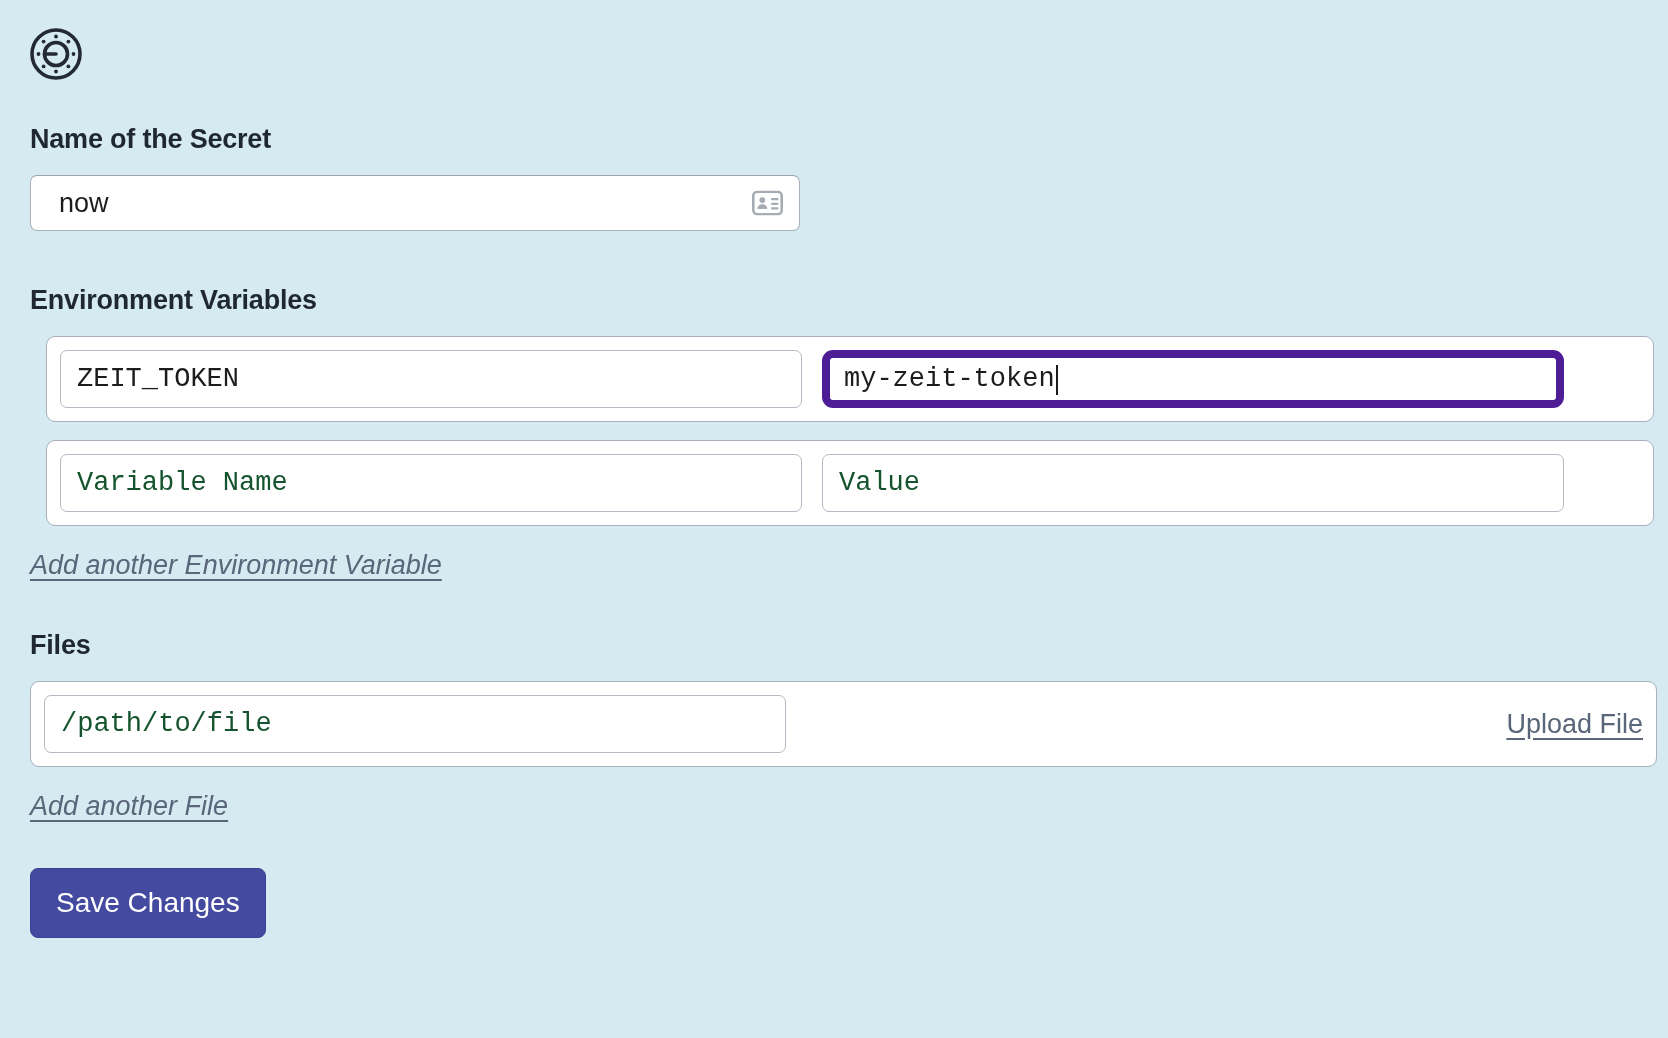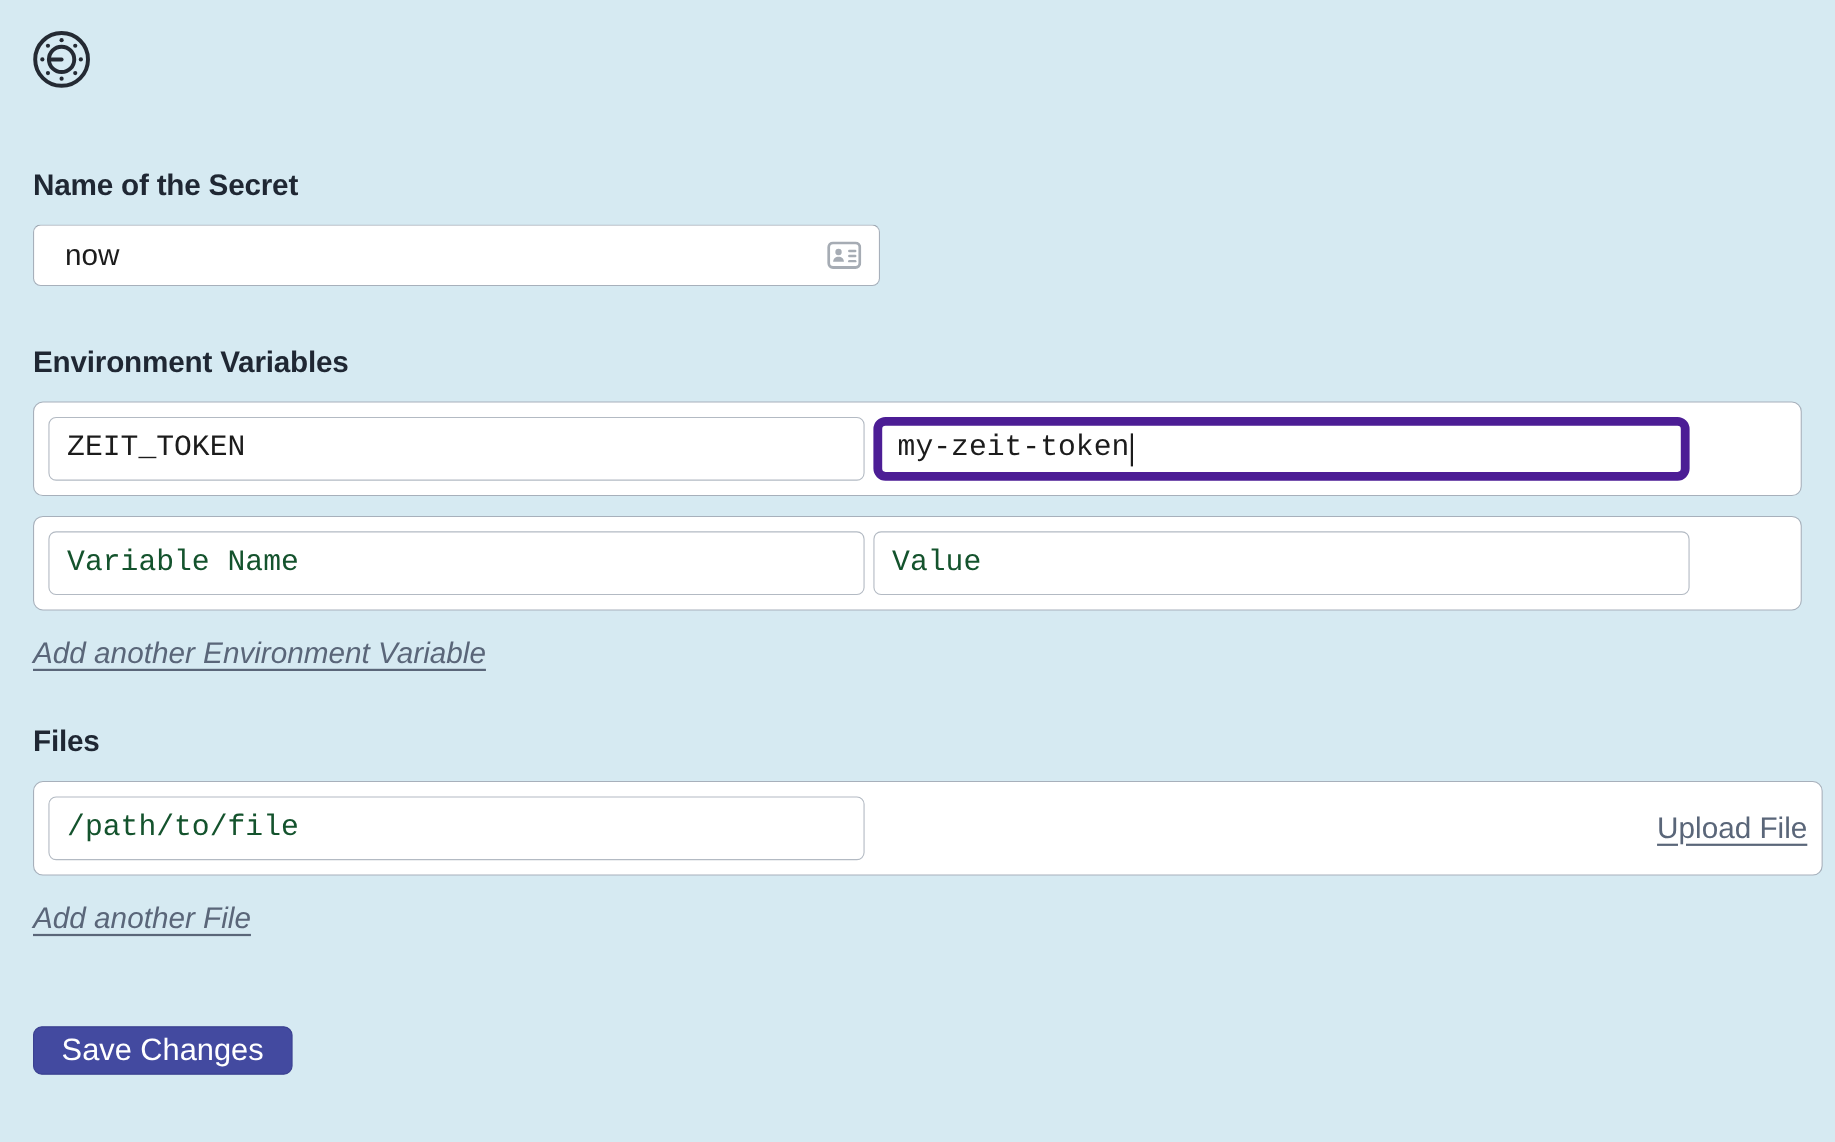--- a/index.html
+++ b/index.html
@@ -29,21 +29,21 @@
   .logo-wrap svg { display: block; }
 
   
   .section-heading {
     font-size: 27px;
     font-weight: bold;
     color: #1f2733;
     letter-spacing: -0.2px;
     line-height: 1;
   }
-  .h-name    { margin-top: 73px; }
+  .h-name    { margin-top: 44px; }
   .h-envvars { margin-top: 56px; }
   .h-files   { margin-top: 53px; }
 
   
   .name-field {
     position: relative;
     margin-top: 22px;
     width: 770px;
     height: 56px;
     background: #ffffff;
@@ -72,21 +72,22 @@
 
   
   .row-card {
     margin-top: 22px;
     width: 1608px;
     background: #ffffff;
     border: 1px solid #a7b0bb;
     border-radius: 9px;
     padding: 13px 13px;
     display: flex;
-    gap: 8px;
+    gap: 20px;
+    margin-left: 16px;
   }
   .row-card.second { margin-top: 18px; }
 
   .txt-input {
     height: 58px;
     background: #ffffff;
     border: 1px solid #b3bac3;
     border-radius: 7px;
     display: flex;
     align-items: center;
@@ -164,27 +165,26 @@
   .button-row {
     margin-top: 48px;
     display: flex;
     gap: 16px;
     align-items: center;
   }
   .btn {
     font-family: "Liberation Sans", sans-serif;
     font-size: 28px;
     border-radius: 8px;
-    height: 44px;
+    height: 70px;
     display: inline-flex;
     align-items: center;
     justify-content: center;
     cursor: pointer;
     line-height: 1;
-    margin-top: 36px;
   }
   .btn-primary {
     background: #434aa0;
     color: #ffffff;
     border: 1px solid #3b4190;
     padding: 0 25px;
     font-weight: normal;
   }
   .btn-secondary {
     background: #ffffff;

